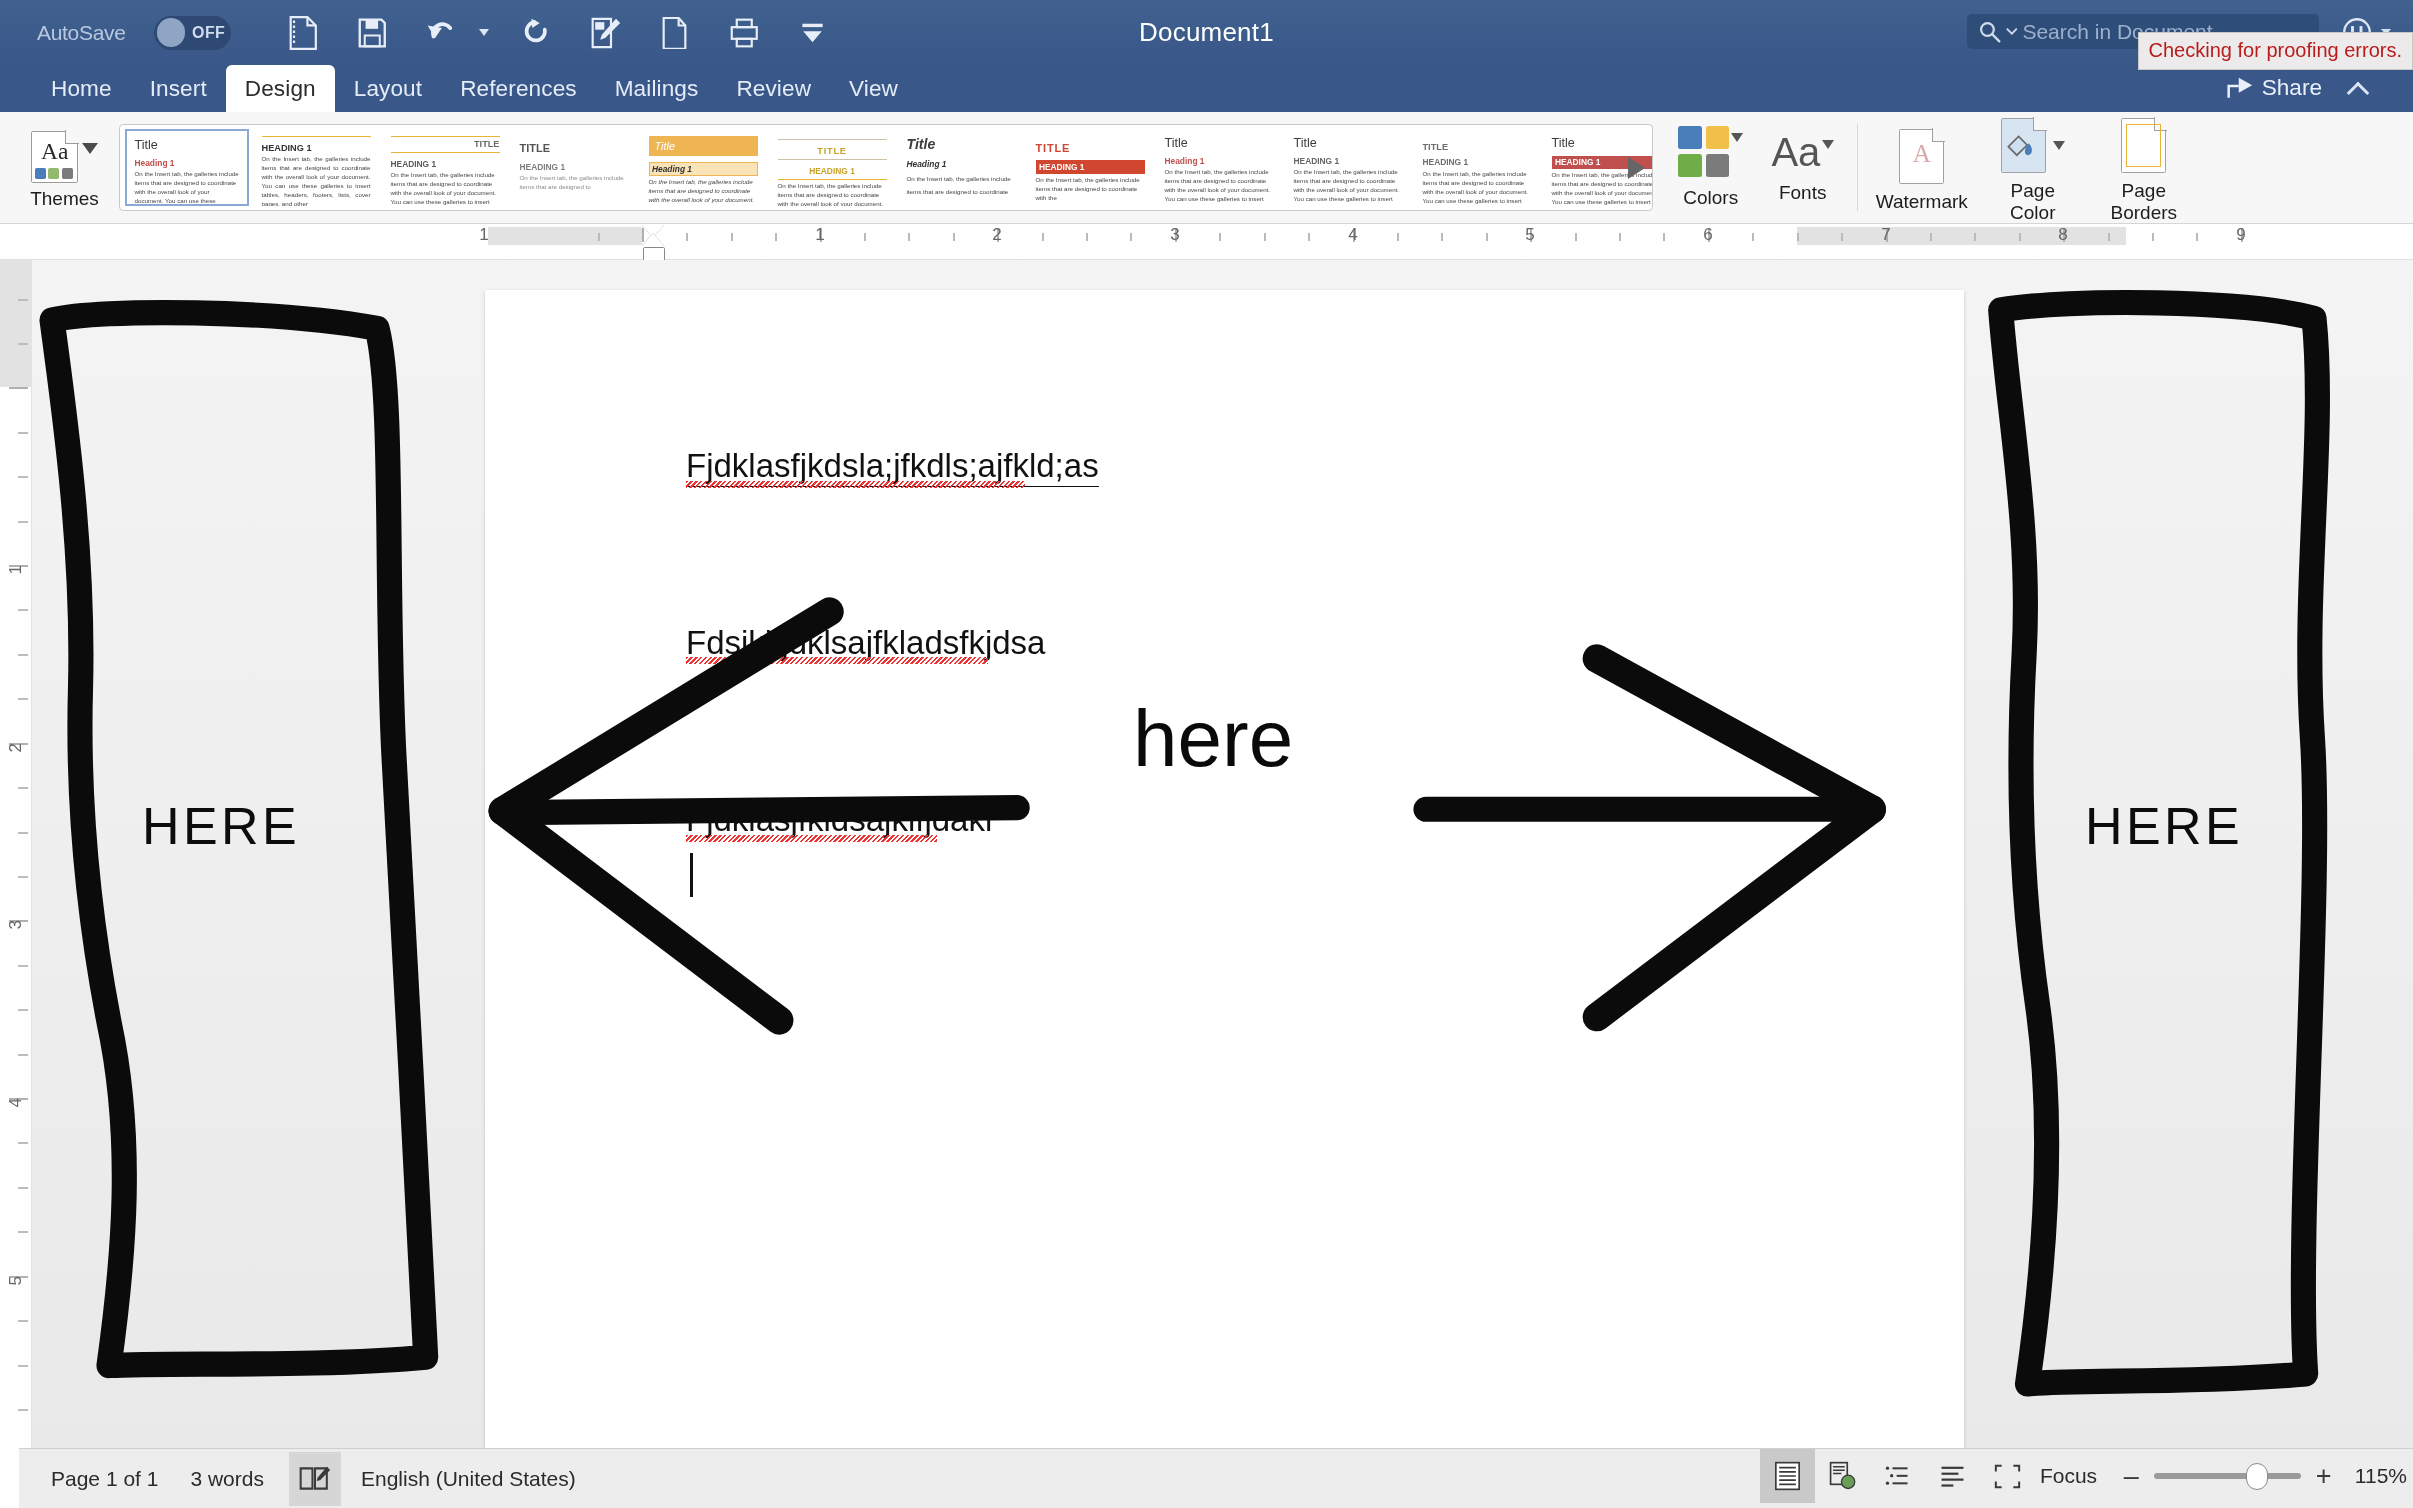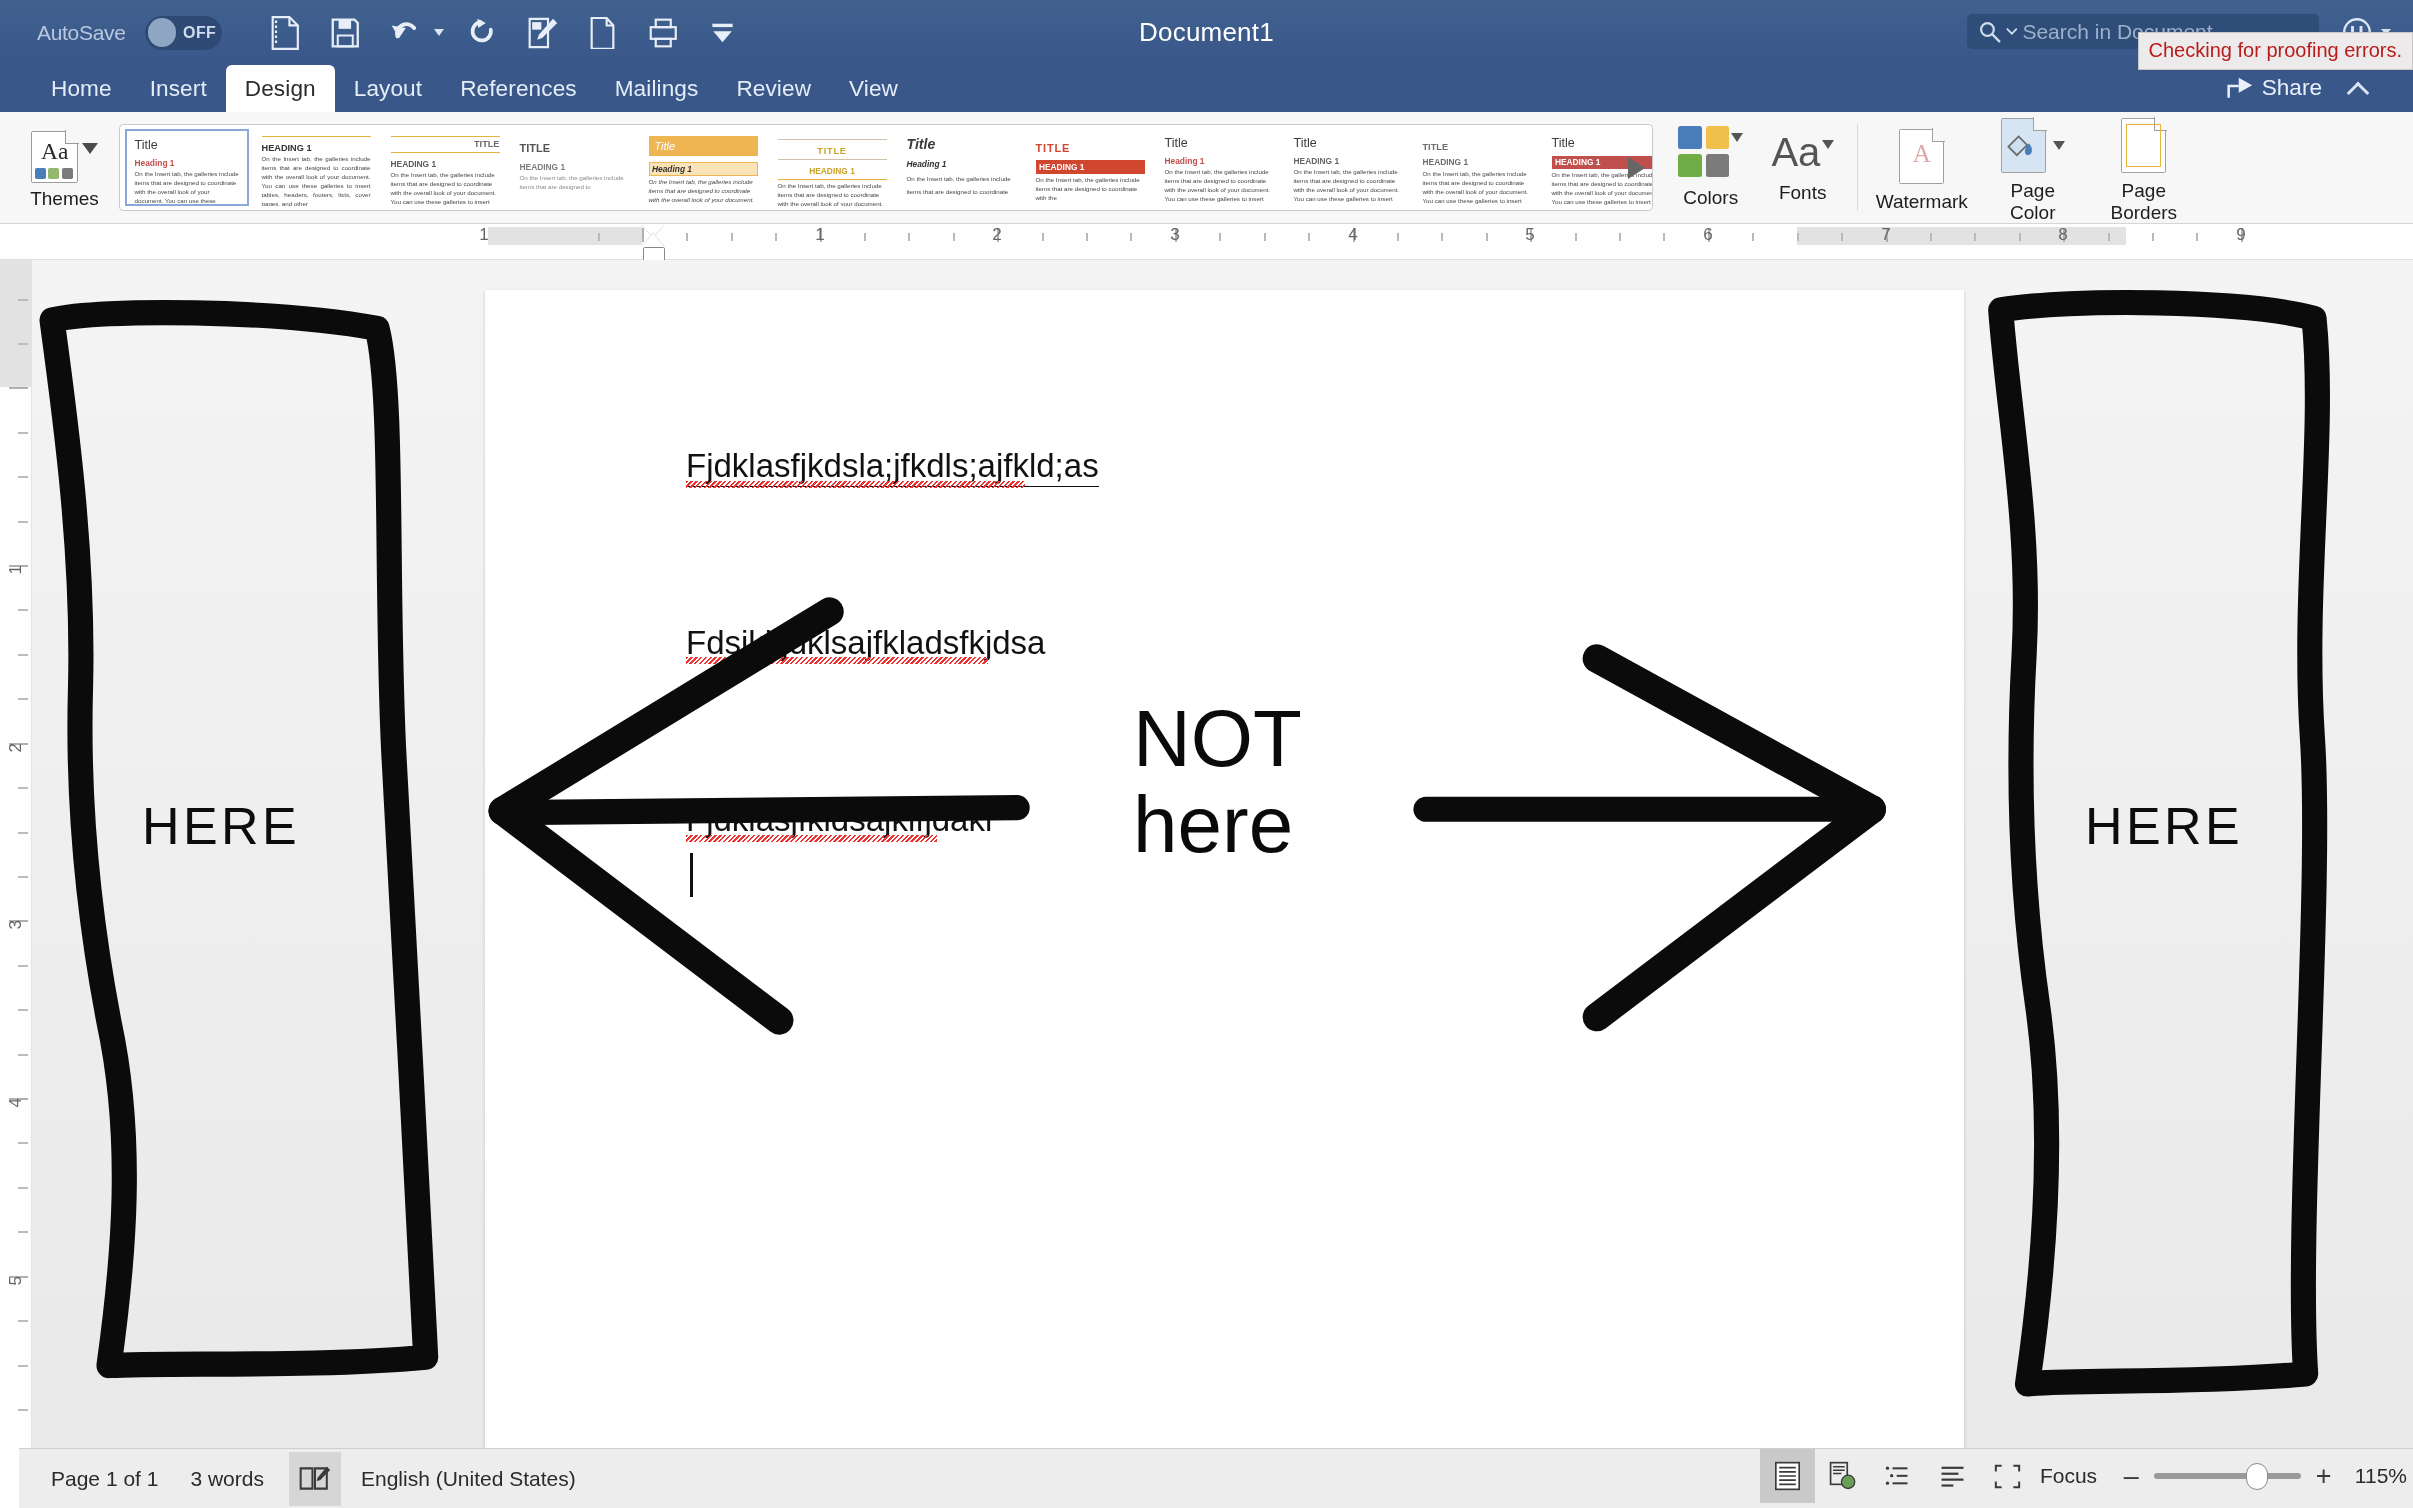--- a/index.html
+++ b/index.html
@@ -9,21 +9,21 @@
     background:#ffffff;
     position:relative;
   }
 
   
   .titlebar{
     position:absolute; left:0; top:0; width:2413px; height:65px;
     background:linear-gradient(180deg,#41618f 0%,#3c5c8c 50%,#3a578a 100%);
     display:flex; align-items:center;
   }
-  .qat{ display:flex; align-items:center; gap:8px; padding-left:37px; }
+  .qat{ display:flex; align-items:center; gap:17px; padding-left:37px; }
   .autosave-label{
     color:#b9c8df; font-size:21px; letter-spacing:-0.3px; margin-right:11.7px;
   }
   .toggle{
     width:77px; height:34px; border-radius:17px;
     background:#2e4a74; display:flex; align-items:center; position:relative;
     margin-right:28.5px;
   }
   .toggle .knob{
     width:28.5px;height:28.5px;border-radius:50%;background:#8ea5c4;margin-left:2.5px;
@@ -669,21 +669,20 @@
 
   <path d="M1702 966 L2230 966" fill="none" stroke="#0b0b0b" stroke-width="30" stroke-linecap="round"></path>
   <path d="M2234 966 L1906 786" fill="none" stroke="#0b0b0b" stroke-width="34" stroke-linecap="round"></path>
   <path d="M2234 966 L1906 1214" fill="none" stroke="#0b0b0b" stroke-width="34" stroke-linecap="round"></path>
 </svg>
 
 <div class="here-lbl" style="left:142px;top:796px;">HERE</div>
 <div class="here-lbl" style="left:2085px;top:796px;">HERE</div>
 
 <div class="not-here" style="left:1133px;top:696px;">
-  <div>NOT</div>
   <div>here</div>
 </div>
 
 <div class="status">
   <span class="st-item">Page 1 of 1</span>
   <span class="st-item">3 words</span>
   <div class="st-proof">
     <svg width="34" height="27" viewBox="0 0 40 32">
       <path d="M3 4 H17 V28 H3Z" fill="none" stroke="#3a3a3a" stroke-width="2.4"></path>
       <path d="M20 4 H34 V28 H20Z" fill="none" stroke="#3a3a3a" stroke-width="2.4"></path>

